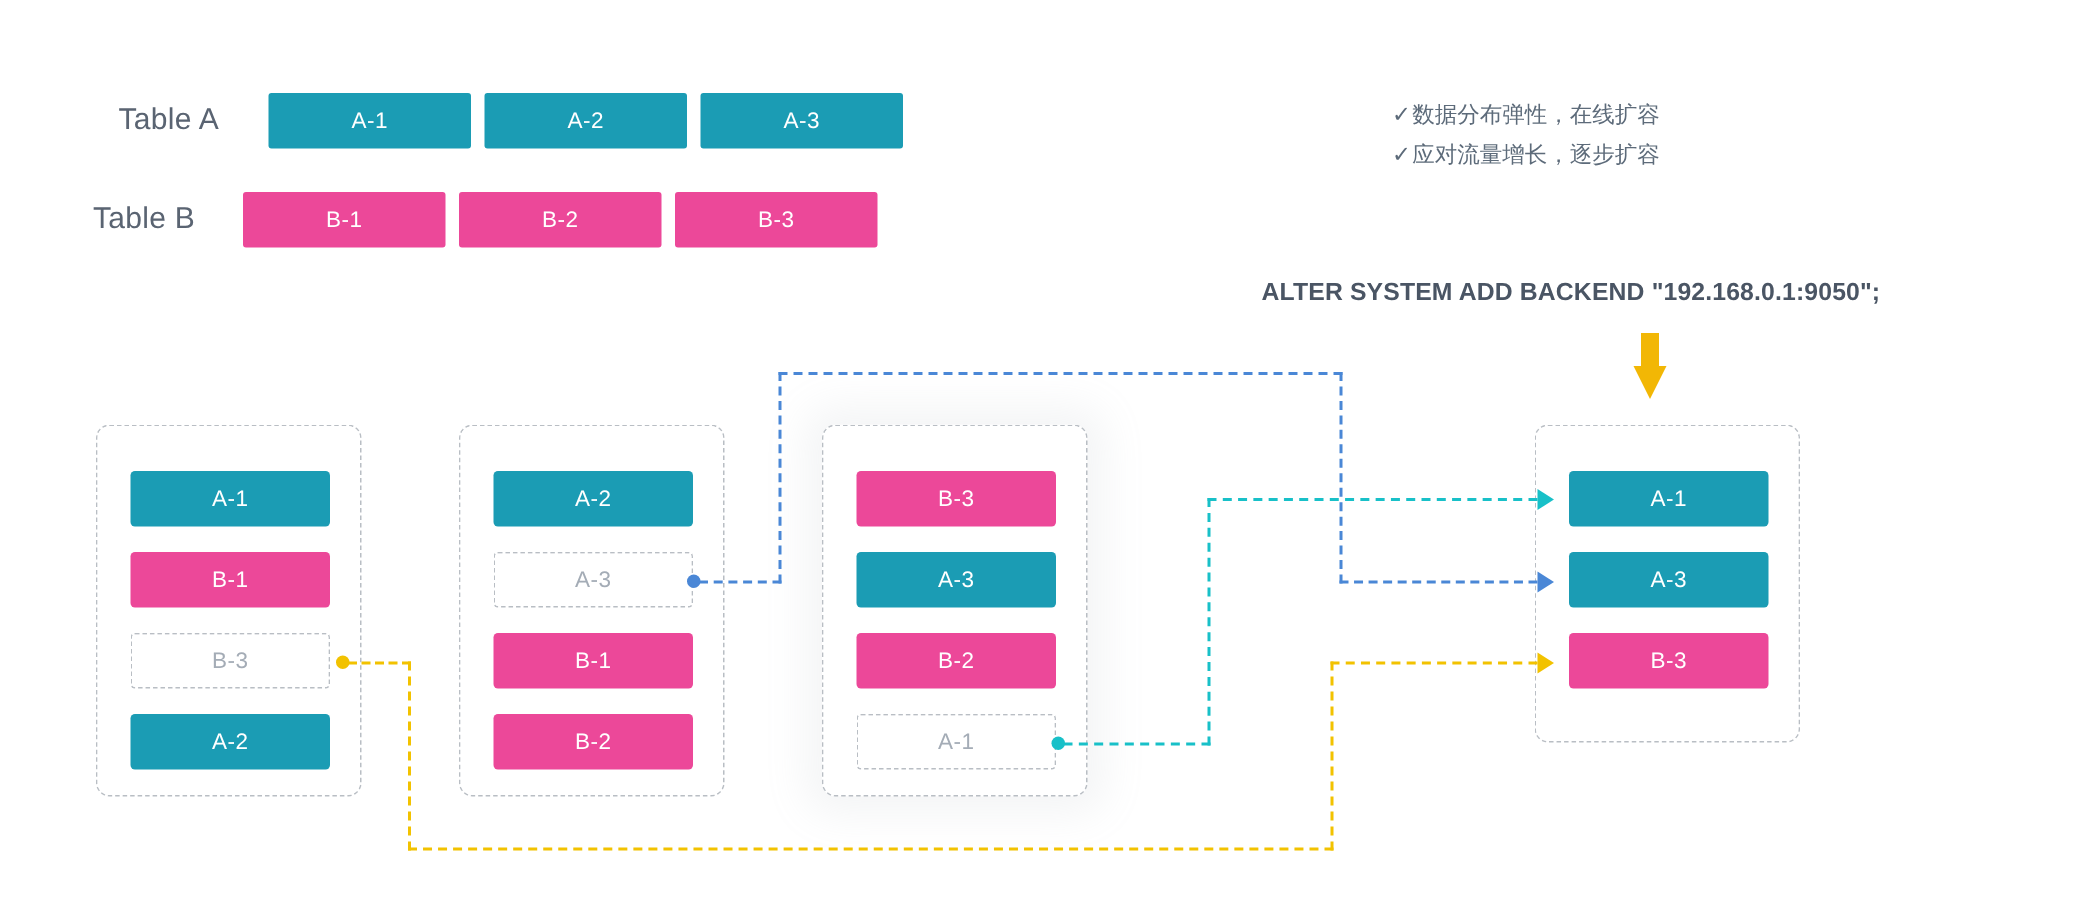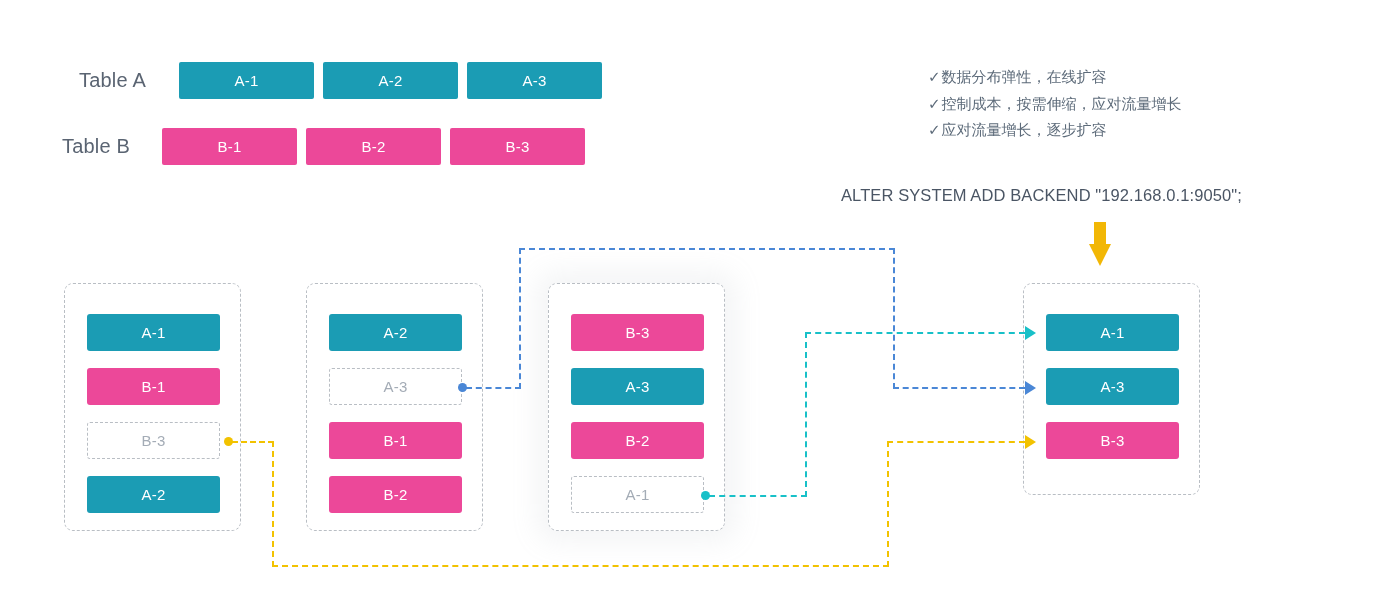--- a/index.html
+++ b/index.html
@@ -66,21 +66,21 @@
   .bullet-check {
     margin-right: 1px;
   }
 
   
   .sql-caption {
     position: absolute;
     left: 841px;
     top: 186px;
     font-size: 16.5px;
-    font-weight: normal;
+    font-weight: bold;
     color: #4a5564;
     letter-spacing: 0.1px;
     white-space: nowrap;
   }
 
   
   .node {
     position: absolute;
     border: 1.4px dashed #b9bec4;
     border-radius: 9px;
@@ -196,23 +196,20 @@
       <div class="legend-block c-amber">B-2</div>
       <div class="legend-block c-amber">B-3</div>
     </div>
   </div>
 
   <div class="bullets">
     <div class="bullet-line">
       <span class="bullet-check">✓</span><span>数据分布弹性，在线扩容</span>
     </div>
     <div class="bullet-line">
-      <span class="bullet-check">✓</span><span>控制成本，按需伸缩，应对流量增长</span>
-    </div>
-    <div class="bullet-line">
       <span class="bullet-check">✓</span><span>应对流量增长，逐步扩容</span>
     </div>
   </div>
 
   <div class="sql-caption">ALTER SYSTEM ADD BACKEND "192.168.0.1:9050";</div>
 
   <div class="down-arrow">
     <div class="shaft"></div>
     <div class="head"></div>
   </div>

